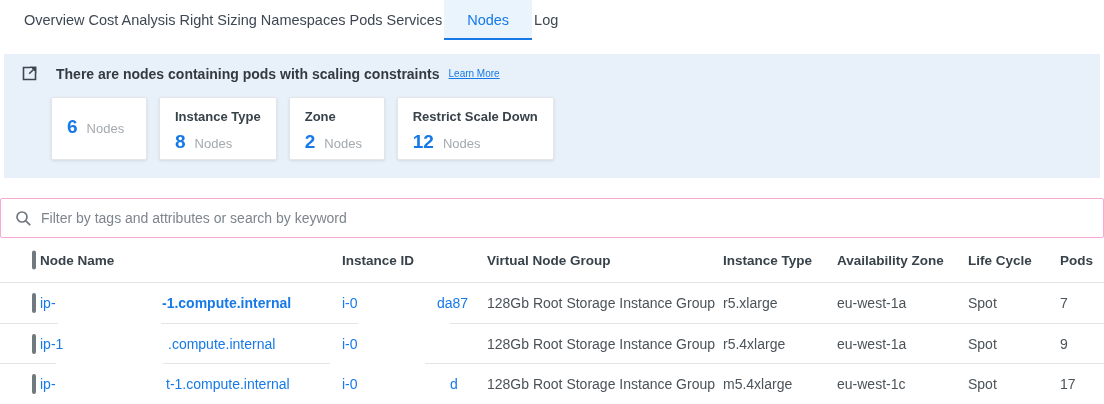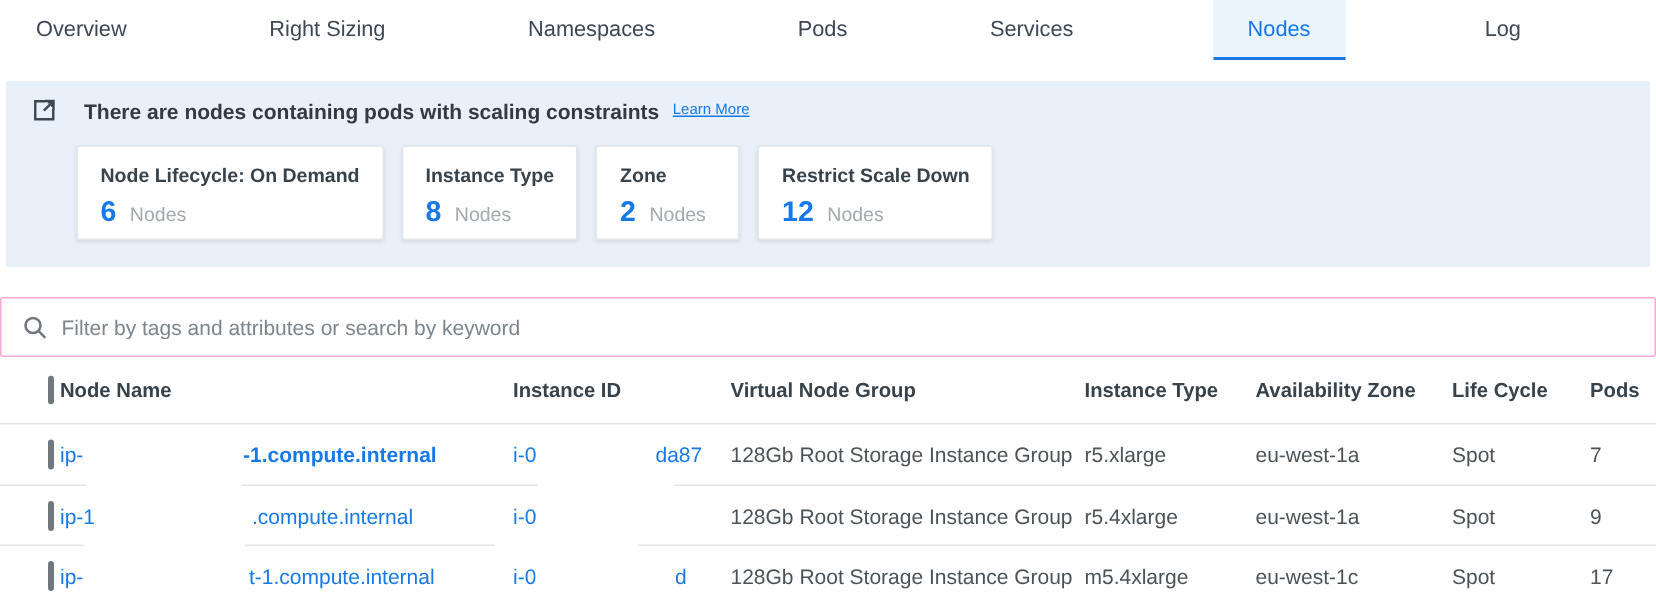--- a/index.html
+++ b/index.html
@@ -5,21 +5,21 @@
   * { margin:0; padding:0; box-sizing:border-box; }
   html,body { background:#fff; }
   .page {
     position:relative; width:1104px; height:404px; overflow:hidden;
     font-family:"Liberation Sans", sans-serif; background:#fff; color:#46505a;
   }
 
   
   .tabbar {
     position:absolute; top:0; left:0; width:1104px; height:40px;
-    display:flex; justify-content:space-between; align-items:stretch;
+    display:flex; align-items:stretch;
     padding:0 88px 0 22px;
   }
   .tab {
     display:flex; align-items:center; height:40px; padding:0 2px;
     font-size:14.5px; color:#3d4854; cursor:pointer; white-space:nowrap;
   }
   .tab.active {
     background:#eaf4fd; color:#1779e8; padding:0 23px;
     border-bottom:2px solid #1779e8; padding-top:2px;
   }
@@ -85,20 +85,21 @@
 </style>
 </head>
 <body>
 
 <div class="page">
 
   <div class="tabbar">
 
       <div class="tab">Overview</div>
 
+      <div class="tab">Cost Analysis</div>
 
       <div class="tab">Right Sizing</div>
 
       <div class="tab">Namespaces</div>
 
       <div class="tab">Pods</div>
 
       <div class="tab">Services</div>
 
 
@@ -117,21 +118,20 @@
         <path d="M9 2.3 H14.7 V8" stroke-width="1.6"></path>
         <path d="M13.8 3.2 L8.2 8.8" stroke-width="1.6"></path>
         <path d="M13.8 3.2 L10.8 3.2 M13.8 3.2 L13.8 6.2" stroke-width="1.6"></path>
       </svg>
       <span class="banner-msg">There are nodes containing pods with scaling constraints</span>
       <a class="banner-link">Learn More</a>
     </div>
     <div class="cards">
 
         <div class="card">
-          <div class="card-title">Node Lifecycle: On Demand</div>
           <div class="card-count-row">
             <span class="card-count">6</span>
             <span class="card-unit">Nodes</span>
           </div>
         </div>
 
         <div class="card">
           <div class="card-title">Instance Type</div>
           <div class="card-count-row">
             <span class="card-count">8</span>

